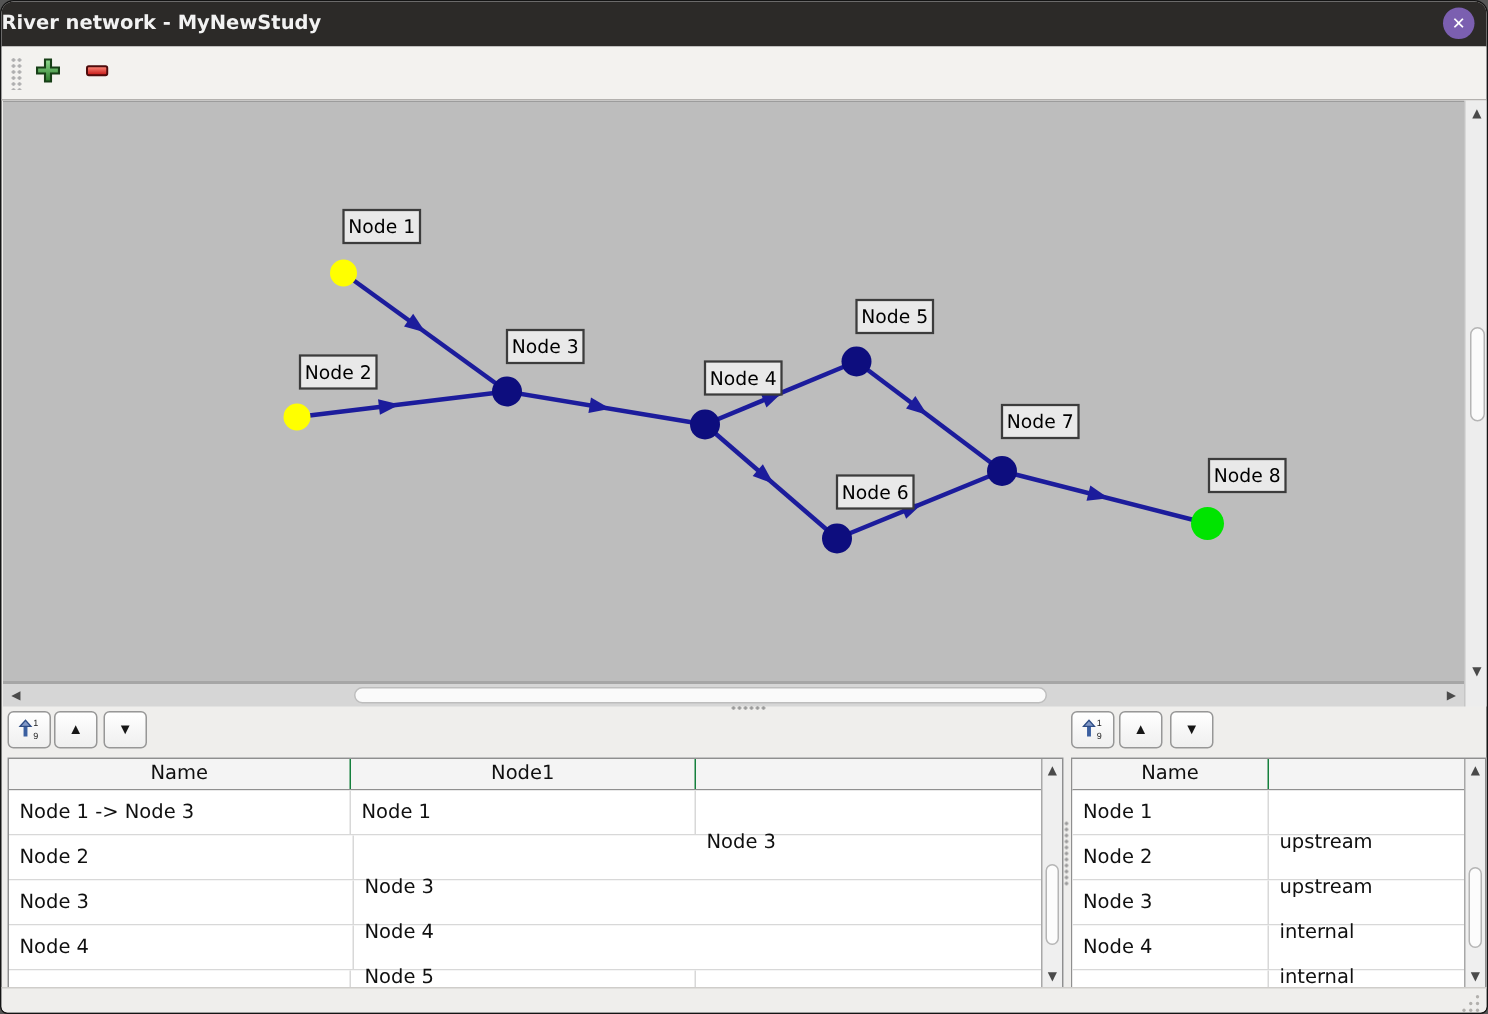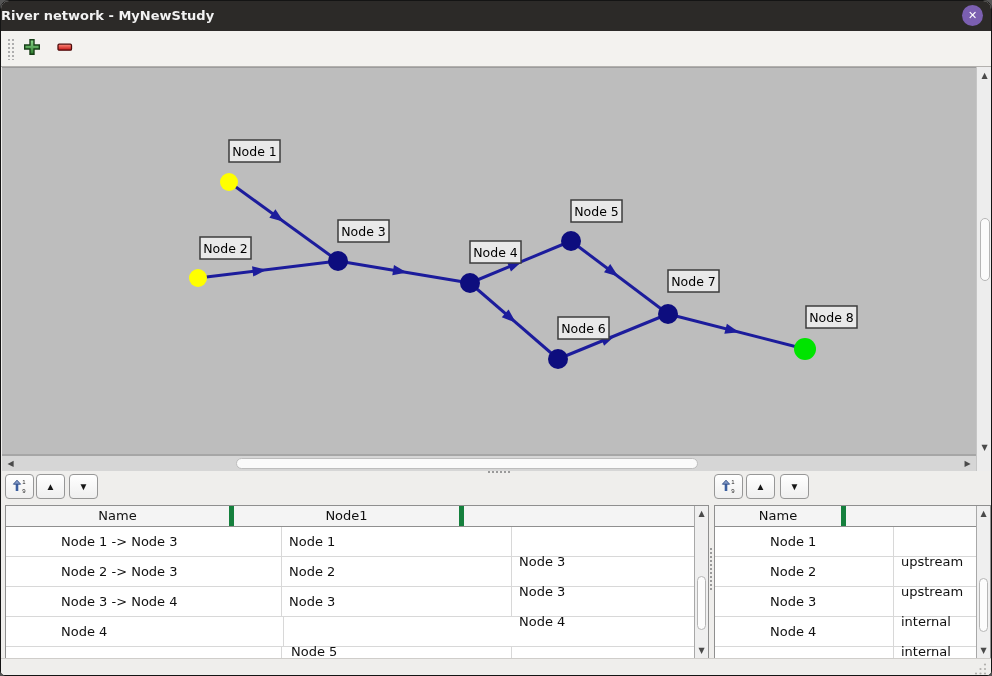--- a/index.html
+++ b/index.html
@@ -58,26 +58,26 @@
     border-radius:4px;background:linear-gradient(#ffffff,#efefef);cursor:pointer;
     text-align:center;padding:0;}
   .mini-btn .tri{font-size:10px;color:#161616;line-height:23px;}
   
   .table{position:absolute;top:504px;height:154px;background:#fff;border:1px solid #8f8f8f;}
   .table.lt{left:4px;width:704px;}
   .table.rt{left:713px;width:277px;}
   .thead{position:absolute;left:0;top:0;right:14px;height:21px;background:#f4f4f4;
     border-bottom:1px solid #8f8f8f;display:flex;}
   .th{height:20px;line-height:20px;text-align:center;font-size:13px;color:#101010;
-    border-right:5px solid #15803d;cursor:pointer;}
+    border-right:1px solid #15803d;cursor:pointer;}
   .th:last-child{border-right:none;}
   .lt .c0{width:228px;} .lt .c1{width:230px;} .lt .c2{width:230px;flex:1;margin-top:20px;}
   .rt .c0{width:131px;} .rt .c1{width:130px;flex:1;margin-top:20px;}
   .tbody{position:absolute;left:0;top:21px;right:14px;bottom:0;overflow:hidden;background:#fff;}
-  .tr{display:flex;height:30px;border-bottom:1px solid #d8d8d8;background:#fff;padding-left:48px;}
+  .tr{display:flex;height:30px;border-bottom:1px solid #d8d8d8;background:#fff;}
   .td{height:29px;line-height:29px;font-size:13px;color:#101010;padding-left:7px;
     border-right:1px solid #d8d8d8;white-space:nowrap;overflow:hidden;}
   .td:last-child{border-right:none;}
   .tvscroll{position:absolute;right:0;top:0;width:14px;bottom:0;background:#efefef;
     border-left:1px solid #a8a8a8;}
   .tvscroll .up{left:0;top:1px;width:13px;}
   .tvscroll .down{left:0;bottom:1px;width:13px;}
   .tthumb{position:absolute;left:2px;width:9px;height:54px;background:#fcfcfc;
     border:1px solid #b5b5b5;border-radius:5px;cursor:pointer;}
   .lt .tthumb{top:70px;} .rt .tthumb{top:72px;}
@@ -245,26 +245,24 @@
       <div class="th c1">Node1</div>
       <div class="th c2">Node2</div>
     </div>
     <div class="tbody" id="links-tbody">
         <div class="tr">
           <div class="td c0">Node 1 -&gt; Node 3</div>
           <div class="td c1">Node 1</div>
           <div class="td c2">Node 3</div>
         </div>
         <div class="tr">
-          <div class="td c0">Node 2 -&gt; Node 3</div>
           <div class="td c1">Node 2</div>
           <div class="td c2">Node 3</div>
         </div>
         <div class="tr">
-          <div class="td c0">Node 3 -&gt; Node 4</div>
           <div class="td c1">Node 3</div>
           <div class="td c2">Node 4</div>
         </div>
         <div class="tr">
           <div class="td c1">Node 4</div>
           <div class="td c2">Node 5</div>
         </div>
         <div class="tr">
           <div class="td c0"></div>
           <div class="td c1"></div>

